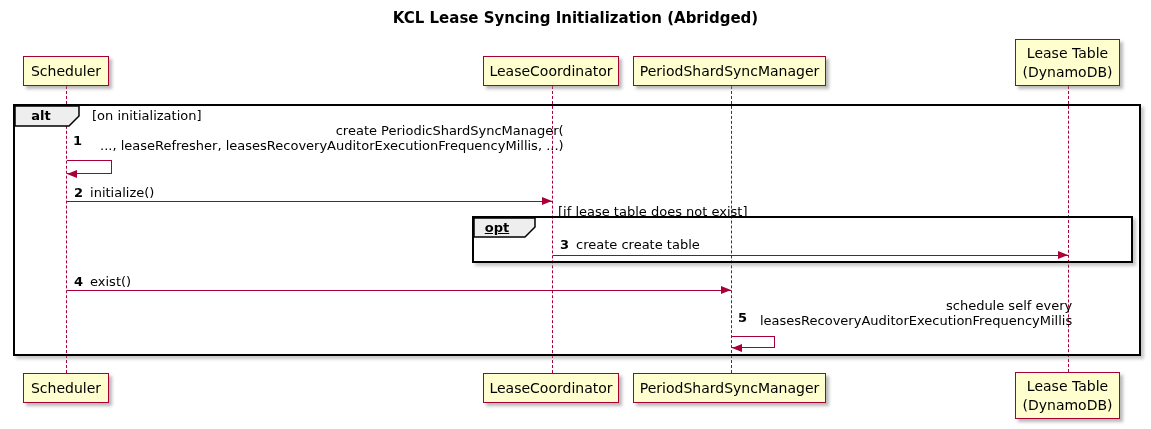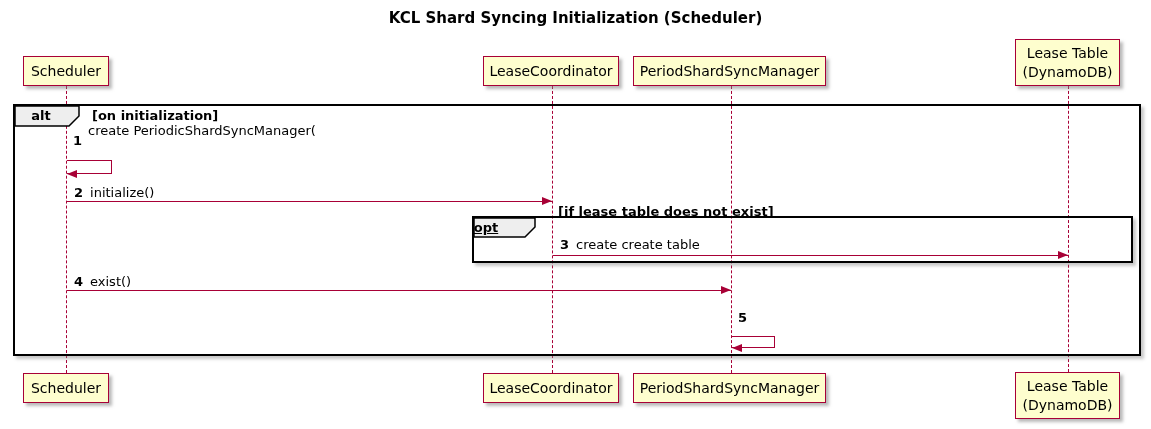--- a/index.html
+++ b/index.html
@@ -21,88 +21,93 @@
   .pline{display:block;}
   .lifeline{position:absolute;width:0;border-left:1px dashed #A80036;}
   .frame{
     position:absolute;border:2px solid #000;box-sizing:border-box;
     box-shadow:3px 3px 3px rgba(130,130,130,.45);background:transparent;
   }
   .pentagon{position:absolute;}
   .op{
     position:absolute;font-size:13px;font-weight:bold;text-align:center;
   }
-  .cond{position:absolute;font-size:13px;font-weight:bold;white-space:nowrap;}
+  .cond{position:absolute;font-size:13px;font-weight:normal;white-space:nowrap;}
   .mline{position:absolute;height:0;border-top:1px solid #A80036;}
   .ahr{position:absolute;width:0;height:0;border-top:4px solid transparent;
        border-bottom:4px solid transparent;border-left:10px solid #A80036;}
   .ahl{position:absolute;width:0;height:0;border-top:4px solid transparent;
        border-bottom:4px solid transparent;border-right:10px solid #A80036;}
   .selfloop{position:absolute;border:1px solid #A80036;border-left:none;box-sizing:border-box;}
   .num{position:absolute;font-size:13px;font-weight:bold;}
   .mrow{position:absolute;font-size:13px;white-space:nowrap;display:flex;gap:7px;align-items:baseline;}
   .mrow b{font-weight:bold;}
   .mtext{position:absolute;font-size:13px;white-space:nowrap;line-height:15px;text-align:right;}
   .mtext .l1,.mtext .l2{display:block;}
 </style>
 </head>
 <body>
 
 <div id="canvas">
 
-  <div class="title">KCL Shard Syncing Initialization (Scheduler)</div>
+  <div class="title">KCL Lease Syncing Initialization (Abridged)</div>
 
   <div class="lifeline" style="left:66px;top:86px;height:287px;"></div>
   <div class="lifeline" style="left:552px;top:86px;height:287px;"></div>
   <div class="lifeline" style="left:731px;top:86px;height:287px;"></div>
   <div class="lifeline" style="left:1068px;top:86px;height:286px;"></div>
 
   <div class="frame" style="left:13px;top:104px;width:1128px;height:252px;"></div>
   <svg class="pentagon" style="left:14px;top:105px;" width="68" height="22">
     <path d="M1,1 H65 V11 L55,21 H1 Z" fill="#EEEEEE" stroke="#000000" stroke-width="1.5"></path>
   </svg>
   <span class="op" style="left:15px;top:108px;width:52px;">alt</span>
   <span class="cond" style="left:92px;top:108px;">[on initialization]</span>
 
   <span class="num" style="left:73px;top:133px;">1</span>
   <div class="mtext" style="left:88px;top:123px;">
     <span class="l1">create PeriodicShardSyncManager(</span>
+    <span class="l2" style="padding-left:12px;">..., leaseRefresher, leasesRecoveryAuditorExecutionFrequencyMillis, ...)</span>
   </div>
   <div class="selfloop" style="left:67px;top:160px;width:45px;height:14px;"></div>
   <div class="ahl" style="left:67px;top:170px;"></div>
 
   <div class="mrow" style="left:74px;top:185px;">
     <b>2</b>
     <span>initialize()</span>
   </div>
   <div class="mline" style="left:67px;top:201px;width:486px;"></div>
   <div class="ahr" style="left:542px;top:197px;"></div>
 
   <div class="frame" style="left:472px;top:216px;width:661px;height:47px;"></div>
   <svg class="pentagon" style="left:473px;top:217px;" width="66" height="21">
     <path d="M1,1 H62 V10 L52,20 H1 Z" fill="#EEEEEE" stroke="#000000" stroke-width="1.5"></path>
   </svg>
-  <span class="op" style="left:461px;top:220px;width:50px;text-decoration:underline;">opt</span>
+  <span class="op" style="left:472px;top:220px;width:50px;text-decoration:underline;">opt</span>
   <span class="cond" style="left:558px;top:204px;">[if lease table does not exist]</span>
 
   <div class="mrow" style="left:560px;top:237px;">
     <b>3</b>
     <span>create create table</span>
   </div>
   <div class="mline" style="left:553px;top:255px;width:515px;"></div>
   <div class="ahr" style="left:1058px;top:251px;"></div>
 
   <div class="mrow" style="left:74px;top:274px;">
     <b>4</b>
     <span>exist()</span>
   </div>
   <div class="mline" style="left:67px;top:290px;width:664px;"></div>
   <div class="ahr" style="left:721px;top:286px;"></div>
 
   <span class="num" style="left:738px;top:310px;">5</span>
+  <div class="mtext" style="left:752px;top:298px;">
+    <span class="l1">schedule self every</span>
+    <span class="l2" style="padding-left:8px;">leasesRecoveryAuditorExecutionFrequencyMillis</span>
+  </div>
   <div class="selfloop" style="left:732px;top:336px;width:43px;height:12px;"></div>
   <div class="ahl" style="left:732px;top:344px;"></div>
 
   <div class="pbox" style="left:23px;top:56px;width:86px;height:30px;">
     <span class="pline">Scheduler</span>
   </div>
   <div class="pbox" style="left:483px;top:56px;width:136px;height:30px;">
     <span class="pline">LeaseCoordinator</span>
   </div>
   <div class="pbox" style="left:633px;top:56px;width:193px;height:30px;">

